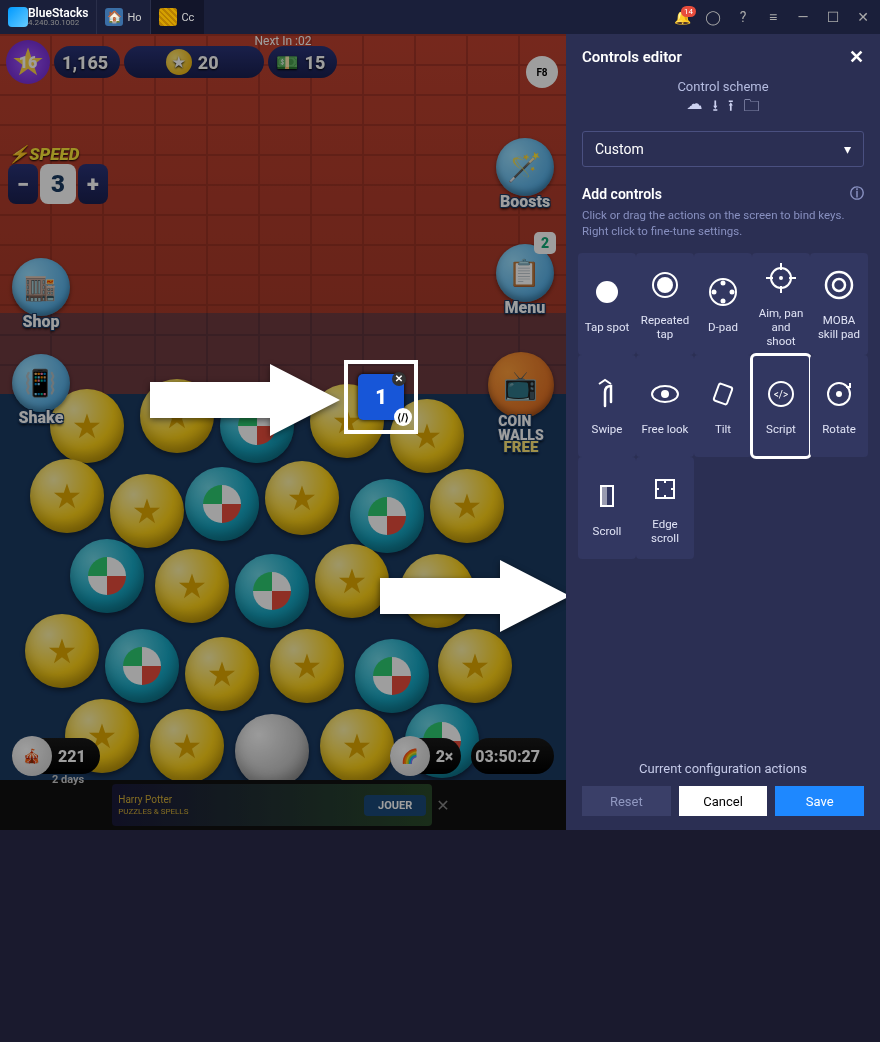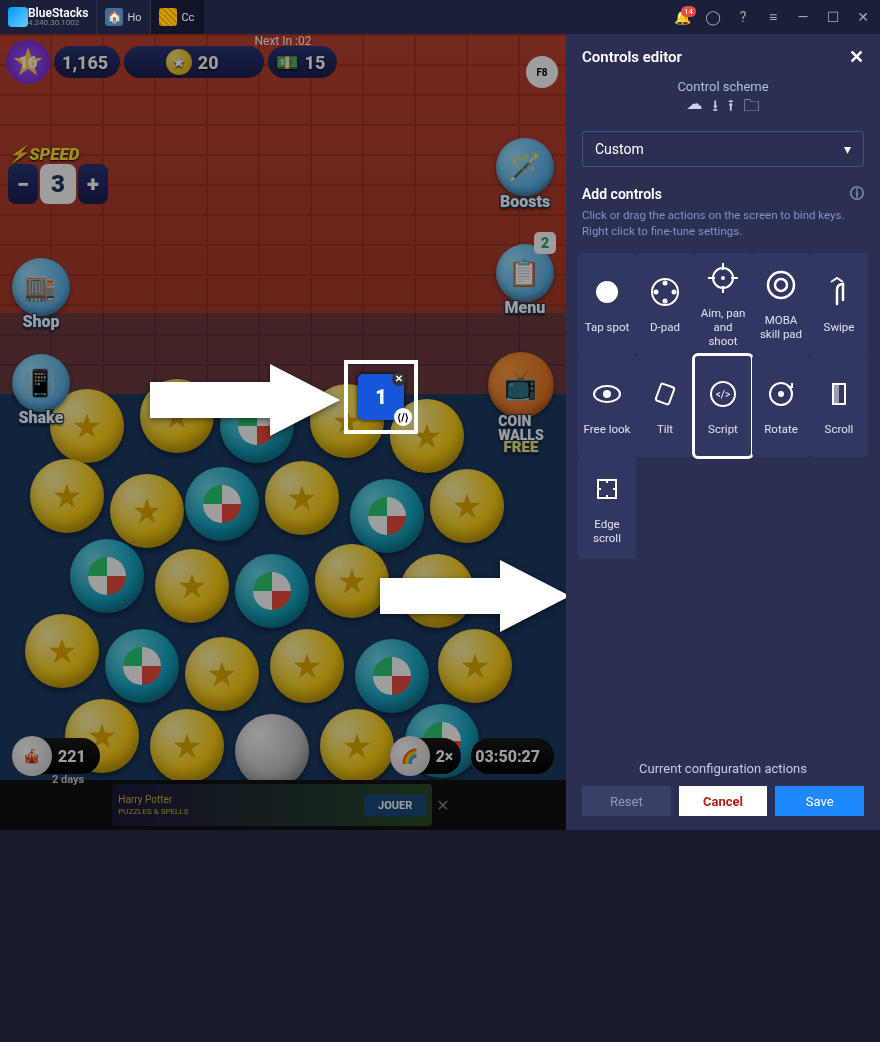--- a/index.html
+++ b/index.html
@@ -100,21 +100,21 @@
 .add-sub { padding:0 16px 10px; font-size:11.5px; color:#8890c0; line-height:1.4; }
 .controls-grid { padding:4px 12px; display:grid; grid-template-columns:repeat(5,1fr); gap:0; }
 .ctrl-tile { background:#323761; border-radius:4px; height:102px; display:flex; flex-direction:column; align-items:center; justify-content:center; gap:10px; cursor:grab; font-size:11.5px; color:#e0e3f5; text-align:center; padding:6px 4px; }
 .ctrl-tile.highlighted { outline:3px solid #fff; outline-offset:-1px; }
 .ctrl-icon { width:36px; height:36px; display:flex; align-items:center; justify-content:center; }
 .panel-footer { margin-top:auto; padding:10px 16px 14px; }
 .footer-title { text-align:center; font-size:13px; color:#c5cae8; margin-bottom:10px; }
 .footer-btns { display:flex; gap:8px; }
 .footer-btn { flex:1; height:30px; display:flex; align-items:center; justify-content:center; font-size:13px; cursor:pointer; }
 .footer-btn.reset { background:#3a3f68; color:#9098c0; }
-.footer-btn.cancel { background:#fff; color:#b91c1c;font-weight:bold; }
+.footer-btn.cancel { background:#fff; color:#000000; }
 .footer-btn.save { background:#1e88ff; color:#fff; }
 
 
 svg { display:block; }
 </style>
 </head>
 <body>
 
 <div class="titlebar">
   <div class="logo-block">
@@ -325,20 +325,29 @@
 
       <div class="ctrl-tile">
         <div class="ctrl-icon">
             <svg width="30" height="30">
               <circle cx="15" cy="15" r="11" fill="#fff"></circle>
             </svg>
           </div>
         <span>Tap spot</span>
       </div>
 
+      <div class="ctrl-tile">
+        <div class="ctrl-icon">
+            <svg width="30" height="30">
+              <circle cx="15" cy="15" r="12" fill="none" stroke="#fff" stroke-width="2"></circle>
+              <circle cx="15" cy="15" r="8" fill="#fff"></circle>
+            </svg>
+          </div>
+        <span>Repeated tap</span>
+      </div>
 
       <div class="ctrl-tile">
         <div class="ctrl-icon">
             <svg width="30" height="30">
               <circle cx="15" cy="15" r="13" fill="none" stroke="#fff" stroke-width="2"></circle>
               <circle cx="15" cy="6" r="2.5" fill="#fff"></circle>
               <circle cx="15" cy="24" r="2.5" fill="#fff"></circle>
               <circle cx="6" cy="15" r="2.5" fill="#fff"></circle>
               <circle cx="24" cy="15" r="2.5" fill="#fff"></circle>
             </svg>

